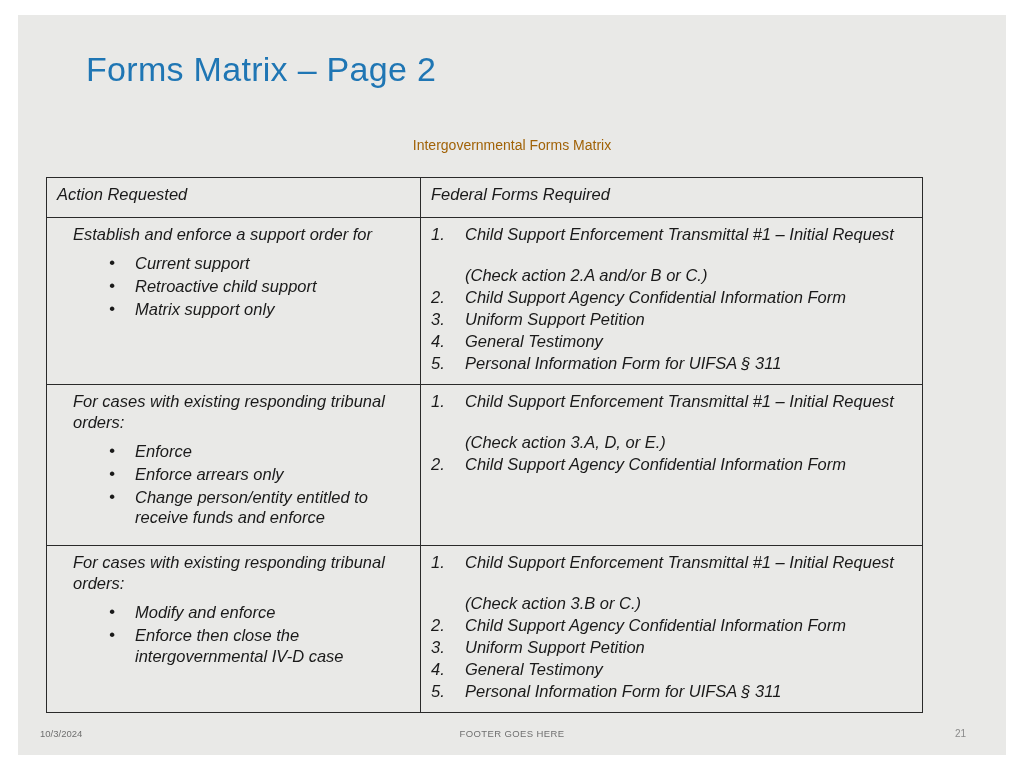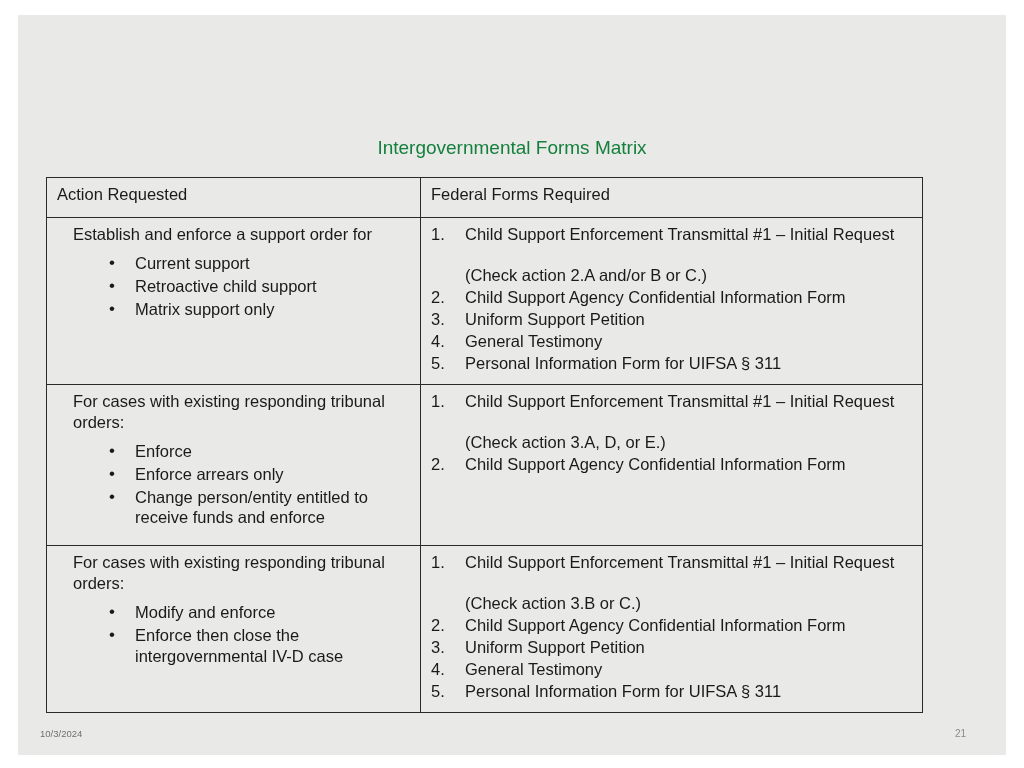--- a/index.html
+++ b/index.html
@@ -31,32 +31,33 @@
     letter-spacing: 0.3px;
     white-space: nowrap;
   }
 
   #matrix-caption {
     position: absolute;
     left: 0;
     top: 122px;
     width: 988px;
     text-align: center;
-    font-size: 19px;
-    color: #15803d;
+    font-size: 14px;
+    color: #a16207;
   }
 
   #forms-table {
     position: absolute;
     left: 28px;
     top: 162px;
     width: 876px;
     border-collapse: collapse;
     table-layout: fixed;
     background: #e9e9e7;
+    font-style: italic;
   }
 
   #forms-table td, #forms-table th {
     border: 1.6px solid #2a2a2a;
     vertical-align: top;
     padding: 6px 8px 9px 10px;
     font-size: 16.5px;
     color: #1a1a1a;
     text-align: left;
     font-weight: normal;
@@ -147,20 +148,21 @@
     top: 9px;
     font-size: 10px;
     color: #8a8a8a;
   }
 </style>
 </head>
 <body>
 
 <div id="slide">
 
+  <div id="slide-title">Forms Matrix – Page 2</div>
 
   <div id="matrix-caption">Intergovernmental Forms Matrix</div>
 
   <table id="forms-table">
     <colgroup>
         <col class="c1">
         <col class="c2">
       </colgroup>
     <thead>
       <tr>
@@ -251,16 +253,17 @@
             </li>
           </ol>
         </td>
       </tr>
 
     </tbody>
   </table>
 
   <div id="footer-bar">
     <div id="footer-date">10/3/2024</div>
+    <div id="footer-center">FOOTER GOES HERE</div>
     <div id="footer-page">21</div>
   </div>
 
 </div>
 
 </body></html>

